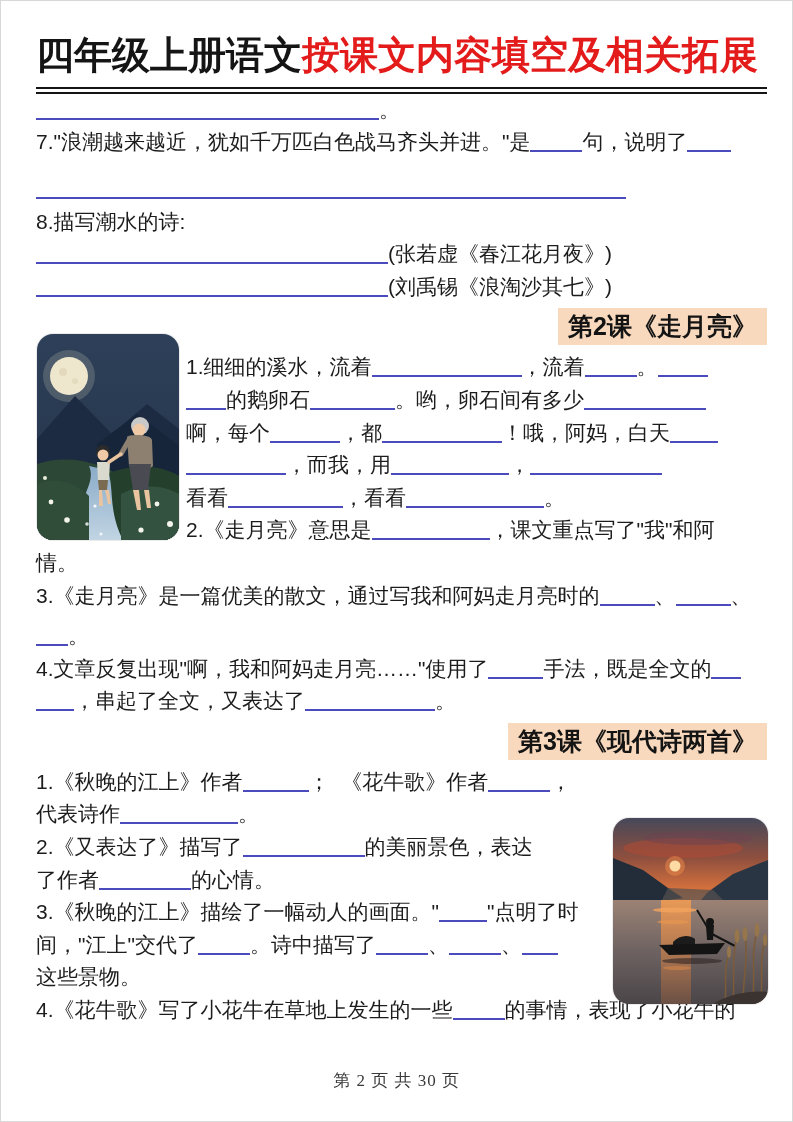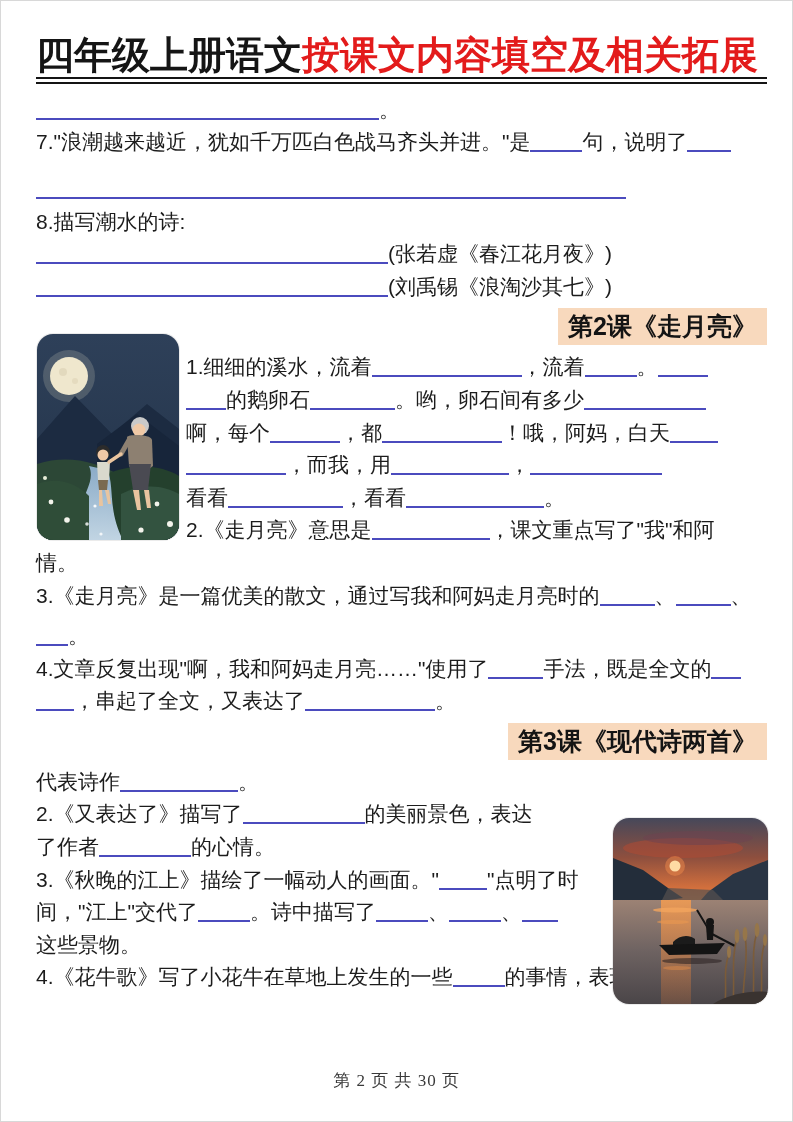--- a/index.html
+++ b/index.html
@@ -15,22 +15,21 @@
     border:1px solid #d8d8d8;
   }
   .content{
     position:relative;
     padding:34px 25px 0 35px;
     box-sizing:border-box;
   }
   
   .title-row{
     border-bottom:7px double #141414;
-    padding-bottom:0;
-    margin-bottom:10px;
+    padding-bottom:10px;
     white-space:nowrap;
     line-height:1.1;
   }
   .title-black{
     font-size:38px;font-weight:700;color:#151515;letter-spacing:0px;
   }
   .title-red{
     font-size:38px;font-weight:700;color:var(--accent-red,#e31b1b);letter-spacing:0px;
   }
   
@@ -107,20 +106,21 @@
         <div class="line beside-left"><span class="txt">啊，每个</span><span class="blank" style="width: 70px;"></span><span class="txt">，都</span><span class="blank" style="width: 120px;"></span><span class="txt">！哦，阿妈，白天</span><span class="blank" style="width: 48px;"></span></div>
         <div class="line beside-left"><span class="blank" style="width: 100px;"></span><span class="txt">，而我，用</span><span class="blank" style="width: 118px;"></span><span class="txt">，</span><span class="blank" style="width: 132px;"></span></div>
         <div class="line beside-left"><span class="txt">看看</span><span class="blank" style="width: 115px;"></span><span class="txt">，看看</span><span class="blank" style="width: 138px;"></span><span class="txt">。</span></div>
         <div class="line beside-left"><span class="txt">2.</span><span class="txt bold">《走月亮》</span><span class="txt">意思是</span><span class="blank" style="width: 118px;"></span><span class="txt">，课文重点写了"我"和阿</span></div>
         <div class="line"><span class="txt">情。</span></div>
         <div class="line"><span class="txt">3.</span><span class="txt bold">《走月亮》</span><span class="txt">是一篇优美的散文，通过写我和阿妈走月亮时的</span><span class="blank" style="width: 55px;"></span><span class="txt">、</span><span class="blank" style="width: 55px;"></span><span class="txt">、</span></div>
         <div class="line mt8"><span class="blank" style="width: 32px;"></span><span class="txt">。</span></div>
         <div class="line"><span class="txt">4.文章反复出现"啊，我和阿妈走月亮……"使用了</span><span class="blank" style="width: 55px;"></span><span class="txt">手法，既是全文的</span><span class="blank" style="width: 30px;"></span></div>
         <div class="line"><span class="blank" style="width: 38px;"></span><span class="txt">，串起了全文，又表达了</span><span class="blank" style="width: 130px;"></span><span class="txt">。</span></div>
         <div class="header-row"><span class="section-header">第3课《现代诗两首》</span></div>
+        <div class="line beside-right"><span class="txt">1.</span><span class="txt bold">《秋晚的江上》</span><span class="txt">作者</span><span class="blank" style="width: 66px;"></span><span class="txt">；  </span><span class="txt bold">《花牛歌》</span><span class="txt">作者</span><span class="blank" style="width: 62px;"></span><span class="txt">，</span></div>
         <div class="line beside-right"><span class="txt">代表诗作</span><span class="blank" style="width: 118px;"></span><span class="txt">。</span></div>
         <div class="line beside-right"><span class="txt">2.</span><span class="txt bold">《又表达了》</span><span class="txt">描写了</span><span class="blank" style="width: 122px;"></span><span class="txt">的美丽景色，表达</span></div>
         <div class="line beside-right"><span class="txt">了作者</span><span class="blank" style="width: 92px;"></span><span class="txt">的心情。</span></div>
         <div class="line beside-right"><span class="txt">3.</span><span class="txt bold">《秋晚的江上》</span><span class="txt">描绘了一幅动人的画面。"</span><span class="blank" style="width: 48px;"></span><span class="txt">"点明了时</span></div>
         <div class="line beside-right"><span class="txt">间，"江上"交代了</span><span class="blank" style="width: 52px;"></span><span class="txt">。诗中描写了</span><span class="blank" style="width: 52px;"></span><span class="txt">、</span><span class="blank" style="width: 52px;"></span><span class="txt">、</span><span class="blank" style="width: 36px;"></span></div>
         <div class="line"><span class="txt">这些景物。</span></div>
         <div class="line"><span class="txt">4.</span><span class="txt bold">《花牛歌》</span><span class="txt">写了小花牛在草地上发生的一些</span><span class="blank" style="width: 52px;"></span><span class="txt">的事情，表现了小花牛的</span></div>
       </div>
   </div>
 

